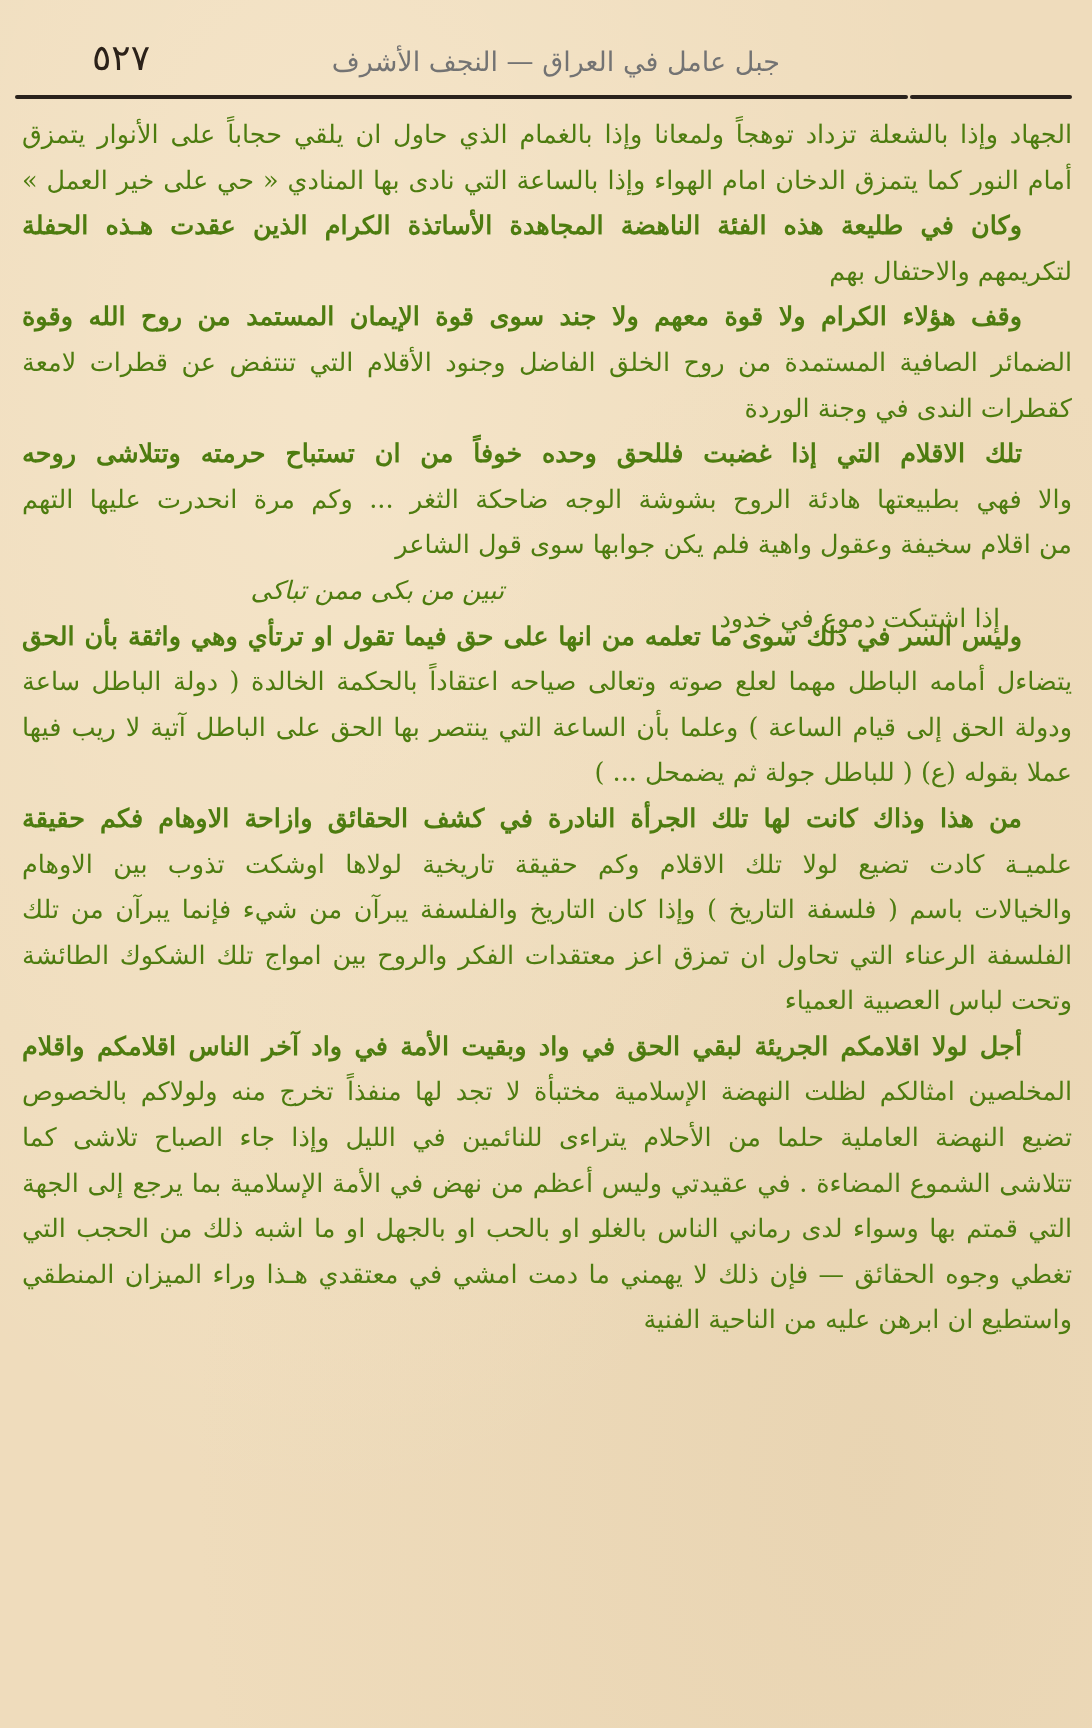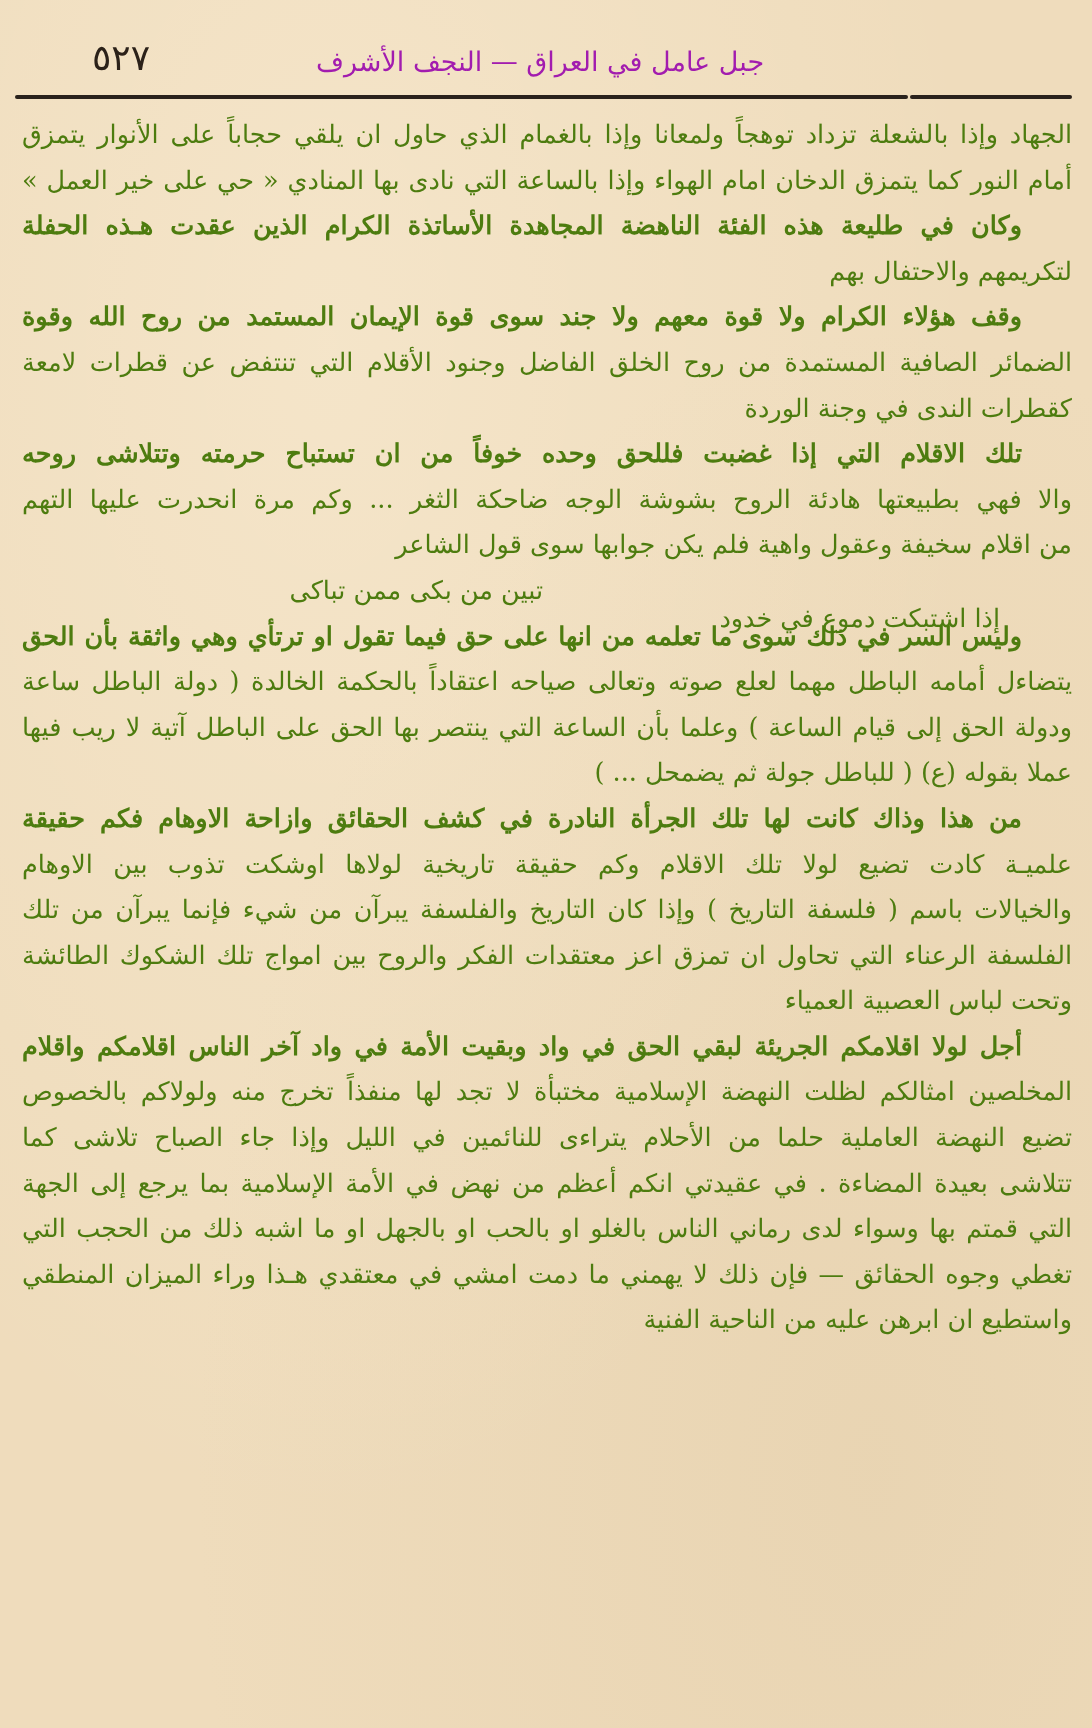--- a/index.html
+++ b/index.html
@@ -35,25 +35,24 @@
       line-height: 44px;
       color: #2b2119;
       direction: ltr;
       letter-spacing: 4px;
       margin-left: 48px;
     }
     .running-title {
       position: absolute;
       left: 300px; top: 16px;
       width: 480px;
-      text-align: center;
       direction: rtl;
       font-size: 27px;
       line-height: 36px;
-      color: #a21caf;
+      color: #737373;
     }
     .rule {
       position: absolute;
       top: 95px;
       height: 4px;
       background: #2a221c;
       border-radius: 2px;
     }
     .rule.left { left: 15px; width: 893px; }
     .rule.right { left: 910px; width: 162px; }
@@ -90,21 +89,21 @@
       direction: rtl;
     }
     .hemistich {
       position: absolute;
       top: 0;
       white-space: nowrap;
       font-size: 25.5px;
       line-height: 45.6px;
     }
     .hemistich.first { right: 72px; margin-top: 28px; }
-    .hemistich.second { right: 529px; }
+    .hemistich.second { right: 568px; font-style: italic; }
   </style>
 </head>
 <body>
 
 <div class="page">
 
   <div class="header">
     <div class="page-number">٥٢٧</div>
     <div class="running-title">جبل عامل في العراق — النجف الأشرف</div>
   </div>
@@ -152,20 +151,20 @@
       <span class="line">علميـة كادت تضيع لولا تلك الاقلام وكم حقيقة تاريخية لولاها اوشكت تذوب بين الاوهام</span>
       <span class="line">والخيالات باسم ( فلسفة التاريخ ) وإذا كان التاريخ والفلسفة يبرآن من شيء فإنما يبرآن من تلك</span>
       <span class="line">الفلسفة الرعناء التي تحاول ان تمزق اعز معتقدات الفكر والروح بين امواج تلك الشكوك الطائشة</span>
       <span class="line last">وتحت لباس العصبية العمياء</span>
     </div>
 
     <div class="para-block">
       <span class="line indent">أجل لولا اقلامكم الجريئة لبقي الحق في واد وبقيت الأمة في واد آخر الناس اقلامكم واقلام</span>
       <span class="line">المخلصين امثالكم لظلت النهضة الإسلامية مختبأة لا تجد لها منفذاً تخرج منه ولولاكم بالخصوص</span>
       <span class="line">تضيع النهضة العاملية حلما من الأحلام يتراءى للنائمين في الليل وإذا جاء الصباح تلاشى كما</span>
-      <span class="line">تتلاشى بعيدة المضاءة . في عقيدتي انكم أعظم من نهض في الأمة الإسلامية بما يرجع إلى الجهة</span>
+      <span class="line">تتلاشى الشموع المضاءة . في عقيدتي وليس أعظم من نهض في الأمة الإسلامية بما يرجع إلى الجهة</span>
       <span class="line">التي قمتم بها وسواء لدى رماني الناس بالغلو او بالحب او بالجهل او ما اشبه ذلك من الحجب التي</span>
       <span class="line">تغطي وجوه الحقائق — فإن ذلك لا يهمني ما دمت امشي في معتقدي هـذا وراء الميزان المنطقي</span>
       <span class="line last">واستطيع ان ابرهن عليه من الناحية الفنية</span>
     </div>
 
   </div>
 </div>
 
 </body></html>

